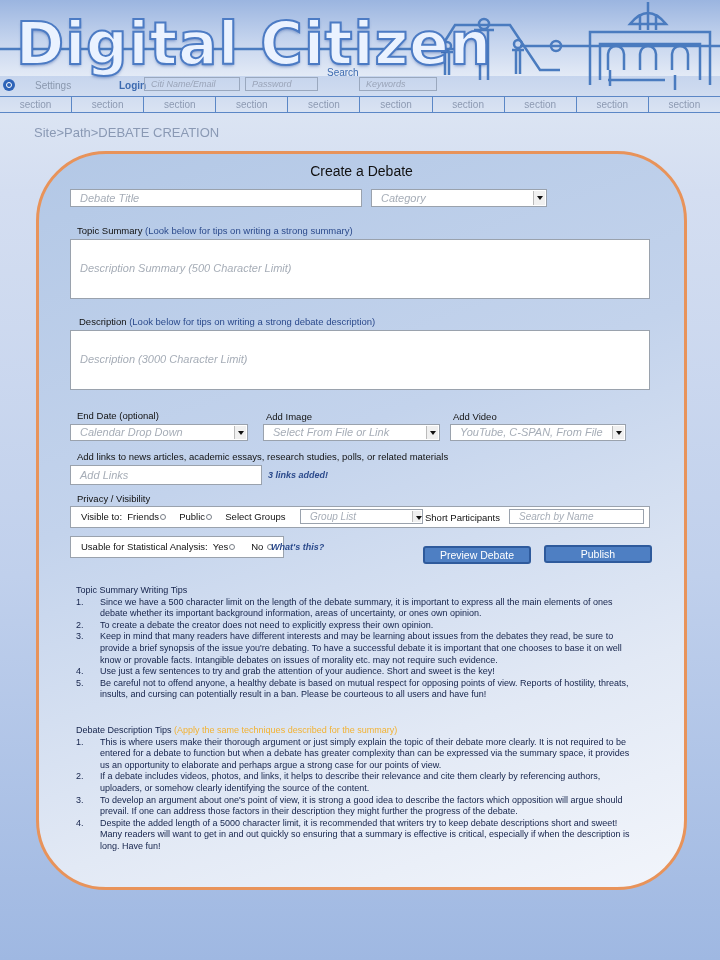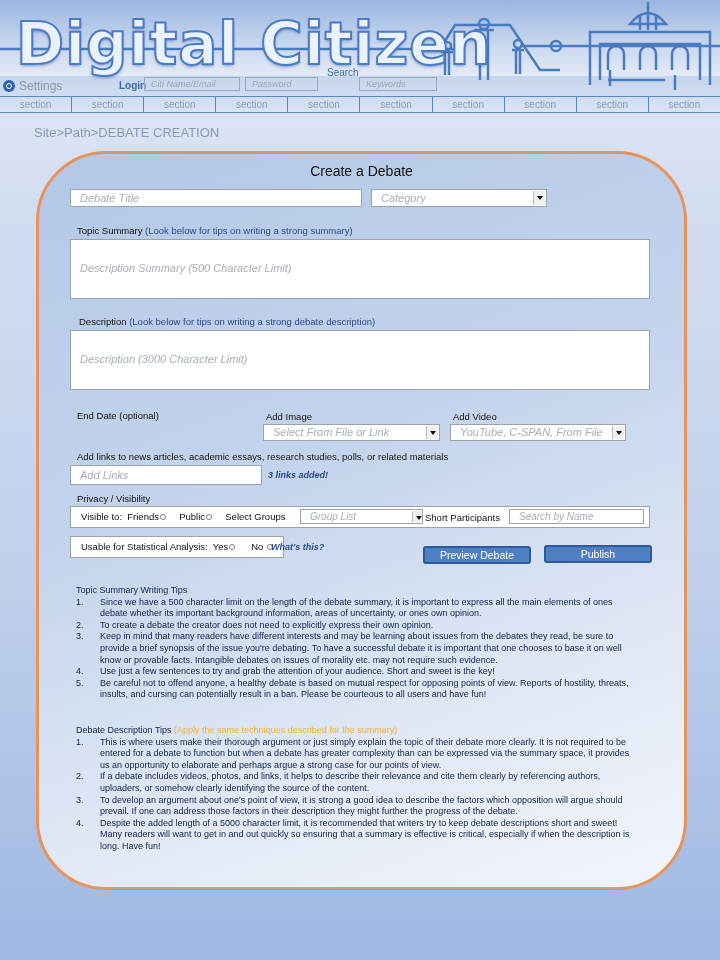--- a/index.html
+++ b/index.html
@@ -9,21 +9,21 @@
     background: linear-gradient(180deg, #9db7e2 0%, #dbe4f3 12%, #d4def1 20%, #c0d0ec 60%, #9fb8e2 100%);
     position: relative;
   }
   .header { position: absolute; left: 0; top: 0; width: 720px; height: 76px;
     background: linear-gradient(180deg, #9bb5e0 0%, #c6d5ee 55%, #e3eaf6 100%); }
   .skyline { position: absolute; left: 0; top: 0; width: 720px; height: 96px; }
   .logo { position: absolute; left: 16px; top: 10px; font-family: "DejaVu Sans", sans-serif; font-size: 58px; font-weight: bold;
     color: #eaf2ff; letter-spacing: 1px;
     -webkit-text-stroke: 2px #4c7bc4;
     text-shadow: 0 2px 3px rgba(40,80,160,0.5); }
-  .settings { position: absolute; left: 3px; top: 79px; font-size: 12px; color: #8a98ae; display: flex; align-items: center; gap: 4px; }
+  .settings { position: absolute; left: 3px; top: 79px; font-size: 10px; color: #8a98ae; display: flex; align-items: center; gap: 20px; }
   .gear { width: 12px; height: 12px; border-radius: 50%; background: #2d63b8; position: relative; }
   .gear::after { content: ""; position: absolute; left: 3px; top: 3px; width: 6px; height: 6px; border-radius: 50%; border: 1.5px solid #fff; box-sizing: border-box; }
   .login-label { position: absolute; left: 119px; top: 80px; font-size: 10px; color: #3d6bb0; font-weight: bold; }
   .search-label { position: absolute; left: 327px; top: 67px; font-size: 10px; color: #3d6bb0; font-weight: normal; }
   .hdr-input { position: absolute; top: 77px; height: 14px; border: 1px solid #9aa8be; background: transparent;
     font-size: 9px; font-style: italic; color: #9aa4b8; padding-left: 6px; line-height: 12px; }
   .nav { position: absolute; left: 0; top: 96px; width: 720px; height: 17px; border-top: 1px solid #5b87c6; border-bottom: 1px solid #5b87c6; display: flex; }
   .nav-item { flex: 1; border-right: 1px solid #5b87c6; font-size: 10px; color: #8d9ab2; text-align: center; line-height: 16px; }
   .nav-item:last-child { border-right: none; }
   .breadcrumb { position: absolute; left: 34px; top: 125px; font-size: 13px; color: #8a99b4; }
@@ -128,20 +128,24 @@
     <span>Topic Summary</span> <span class="hint">(Look below for tips on writing a strong summary)</span>
   </div>
   <div class="field" style="left:31px; top:85px; width:580px; height:60px; line-height:56px;">Description  Summary (500 Character Limit)</div>
 
   <div class="label" style="left:40px; top:162px;">
     <span>Description</span> <span class="hint">(Look below for tips on writing a strong debate description)</span>
   </div>
   <div class="field" style="left:31px; top:176px; width:580px; height:60px; line-height:56px;">Description  (3000 Character  Limit)</div>
 
   <div class="label" style="left:38px; top:256px;">End Date (optional)</div>
+  <div class="field" style="left:31px; top:270px; width:178px; height:17px; line-height:15px;">
+    <span>Calendar Drop Down</span>
+    <span class="dd"></span>
+  </div>
 
   <div class="label" style="left:227px; top:257px;">Add Image</div>
   <div class="field" style="left:224px; top:270px; width:177px; height:17px; line-height:15px;">
     <span>Select  From File or Link</span>
     <span class="dd"></span>
   </div>
 
   <div class="label" style="left:414px; top:257px;">Add Video</div>
   <div class="field" style="left:411px; top:270px; width:176px; height:17px; line-height:15px;">
     <span>YouTube, C-SPAN, From File</span>

